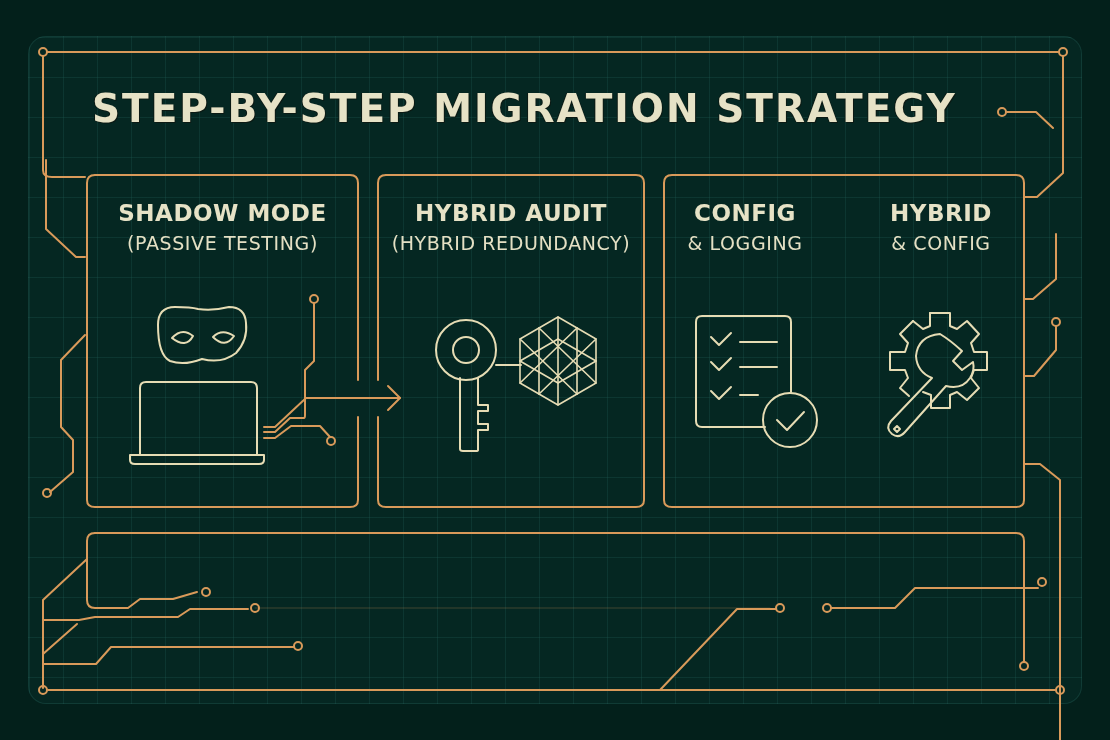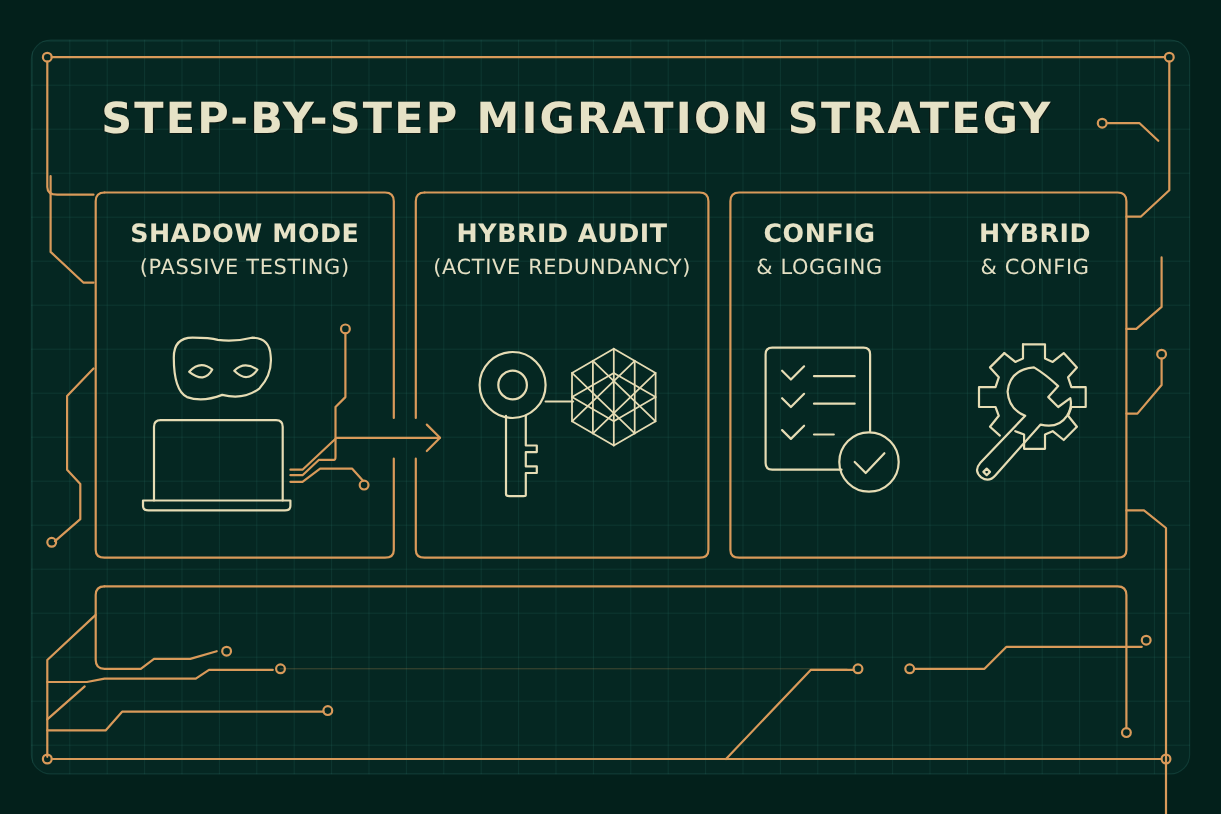--- a/index.html
+++ b/index.html
@@ -135,21 +135,21 @@
   </svg>
 
   <div class="title">STEP-BY-STEP MIGRATION STRATEGY</div>
 
   <div class="card-head" style="left:87px;top:200px;width:271px;">
     <div class="h">SHADOW MODE</div>
     <div class="s">(PASSIVE TESTING)</div>
   </div>
   <div class="card-head" style="left:378px;top:200px;width:266px;">
     <div class="h">HYBRID AUDIT</div>
-    <div class="s">(ACTIVE REDUNDANCY)</div>
+    <div class="s">(HYBRID REDUNDANCY)</div>
   </div>
   <div class="card-head" style="left:670px;top:200px;width:150px;">
     <div class="h">CONFIG</div>
     <div class="s">&amp; LOGGING</div>
   </div>
   <div class="card-head" style="left:866px;top:200px;width:150px;">
     <div class="h">HYBRID</div>
     <div class="s">&amp; CONFIG</div>
   </div>
 </div>

